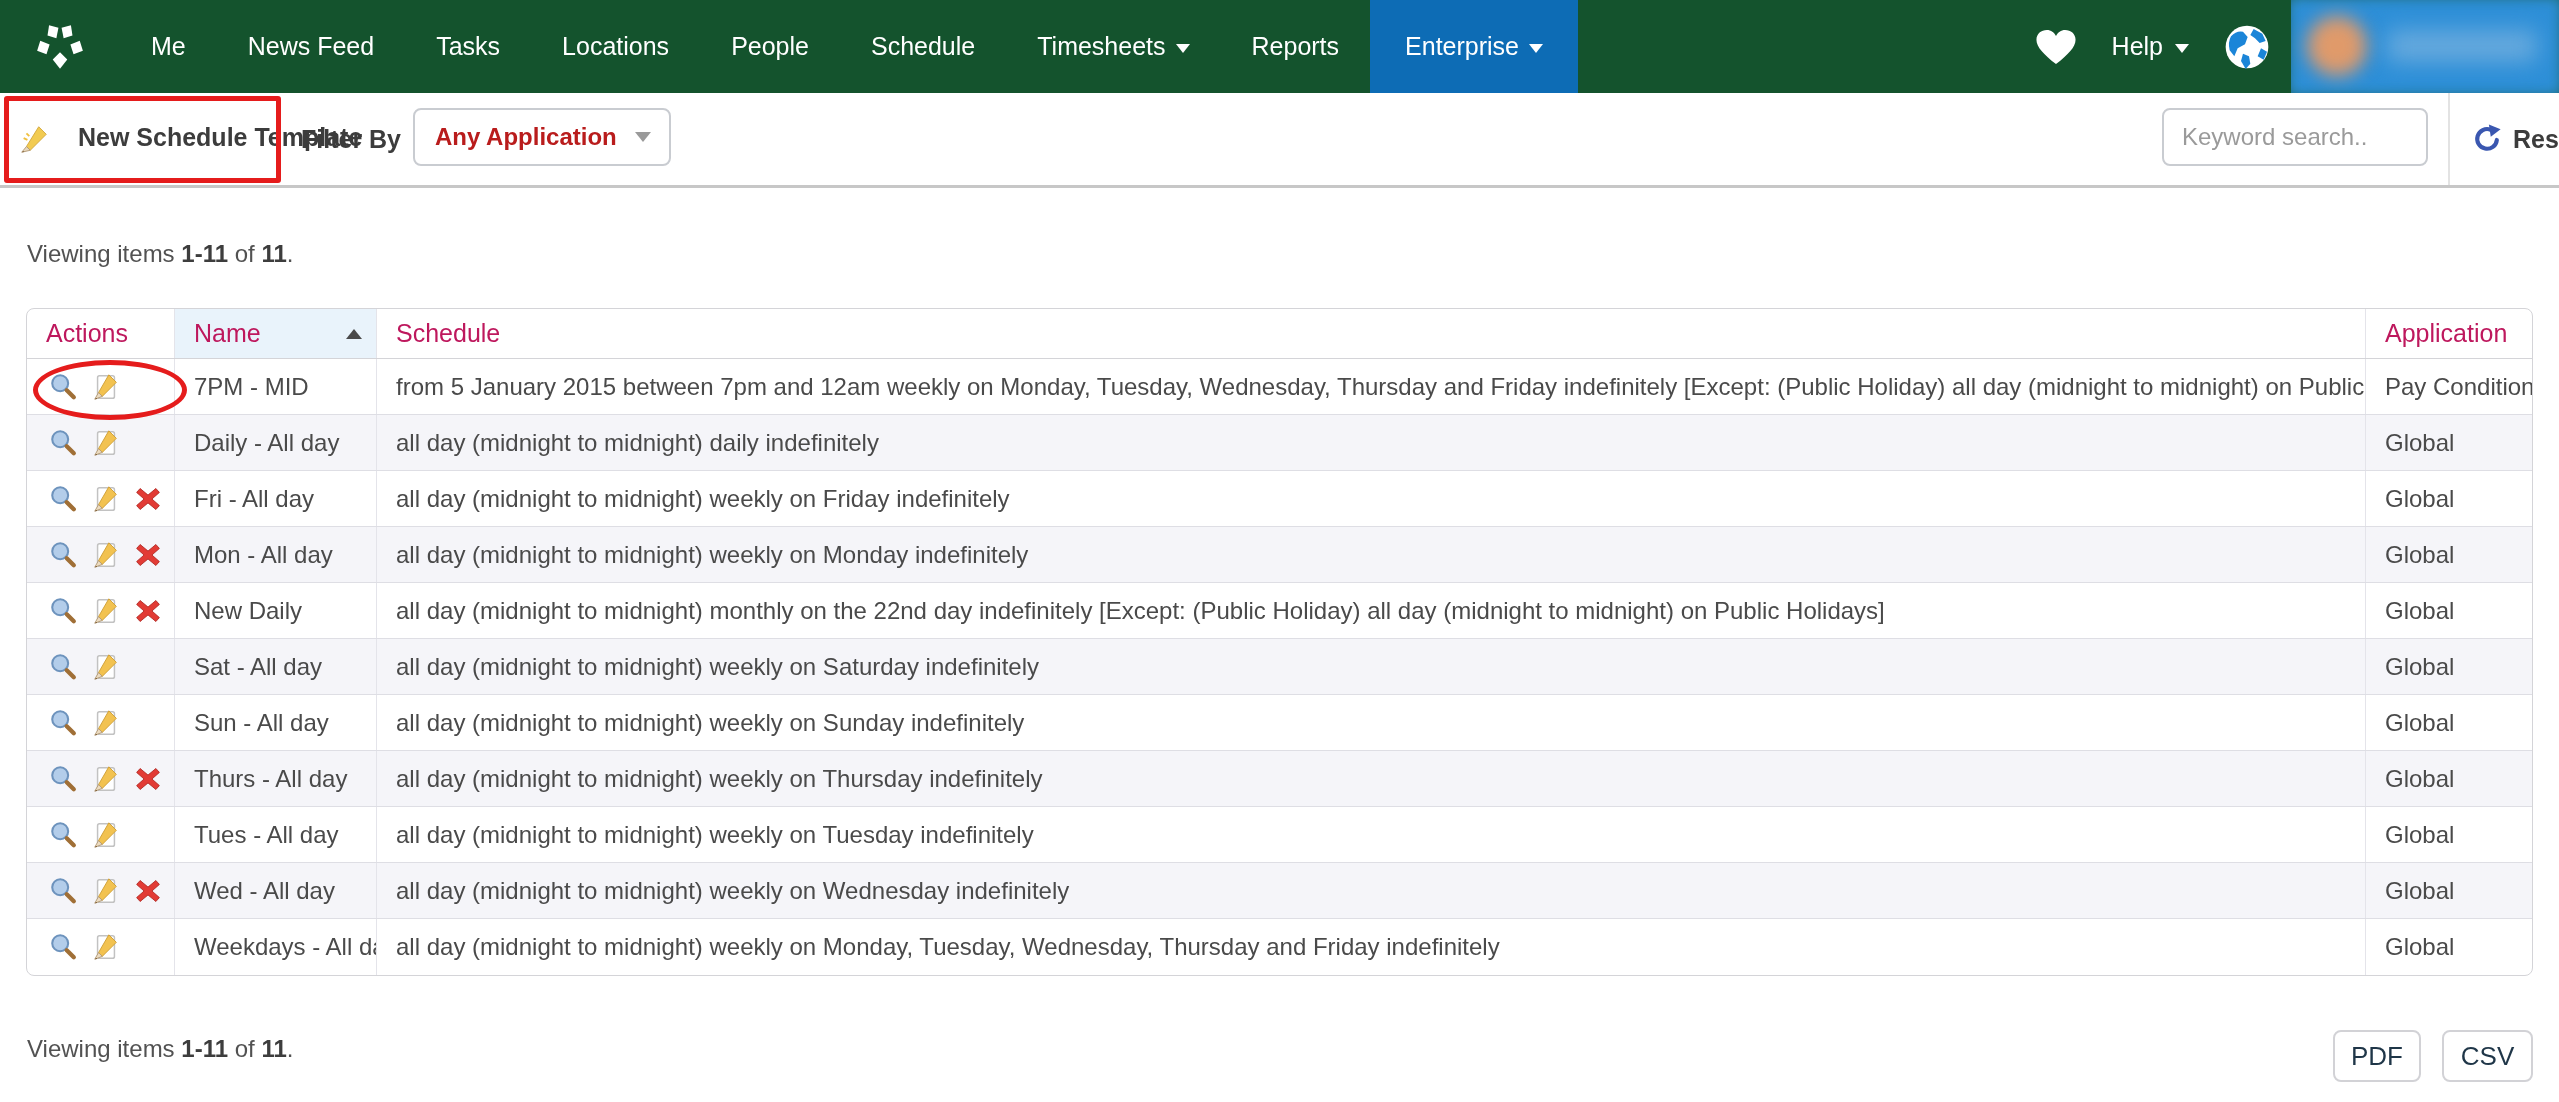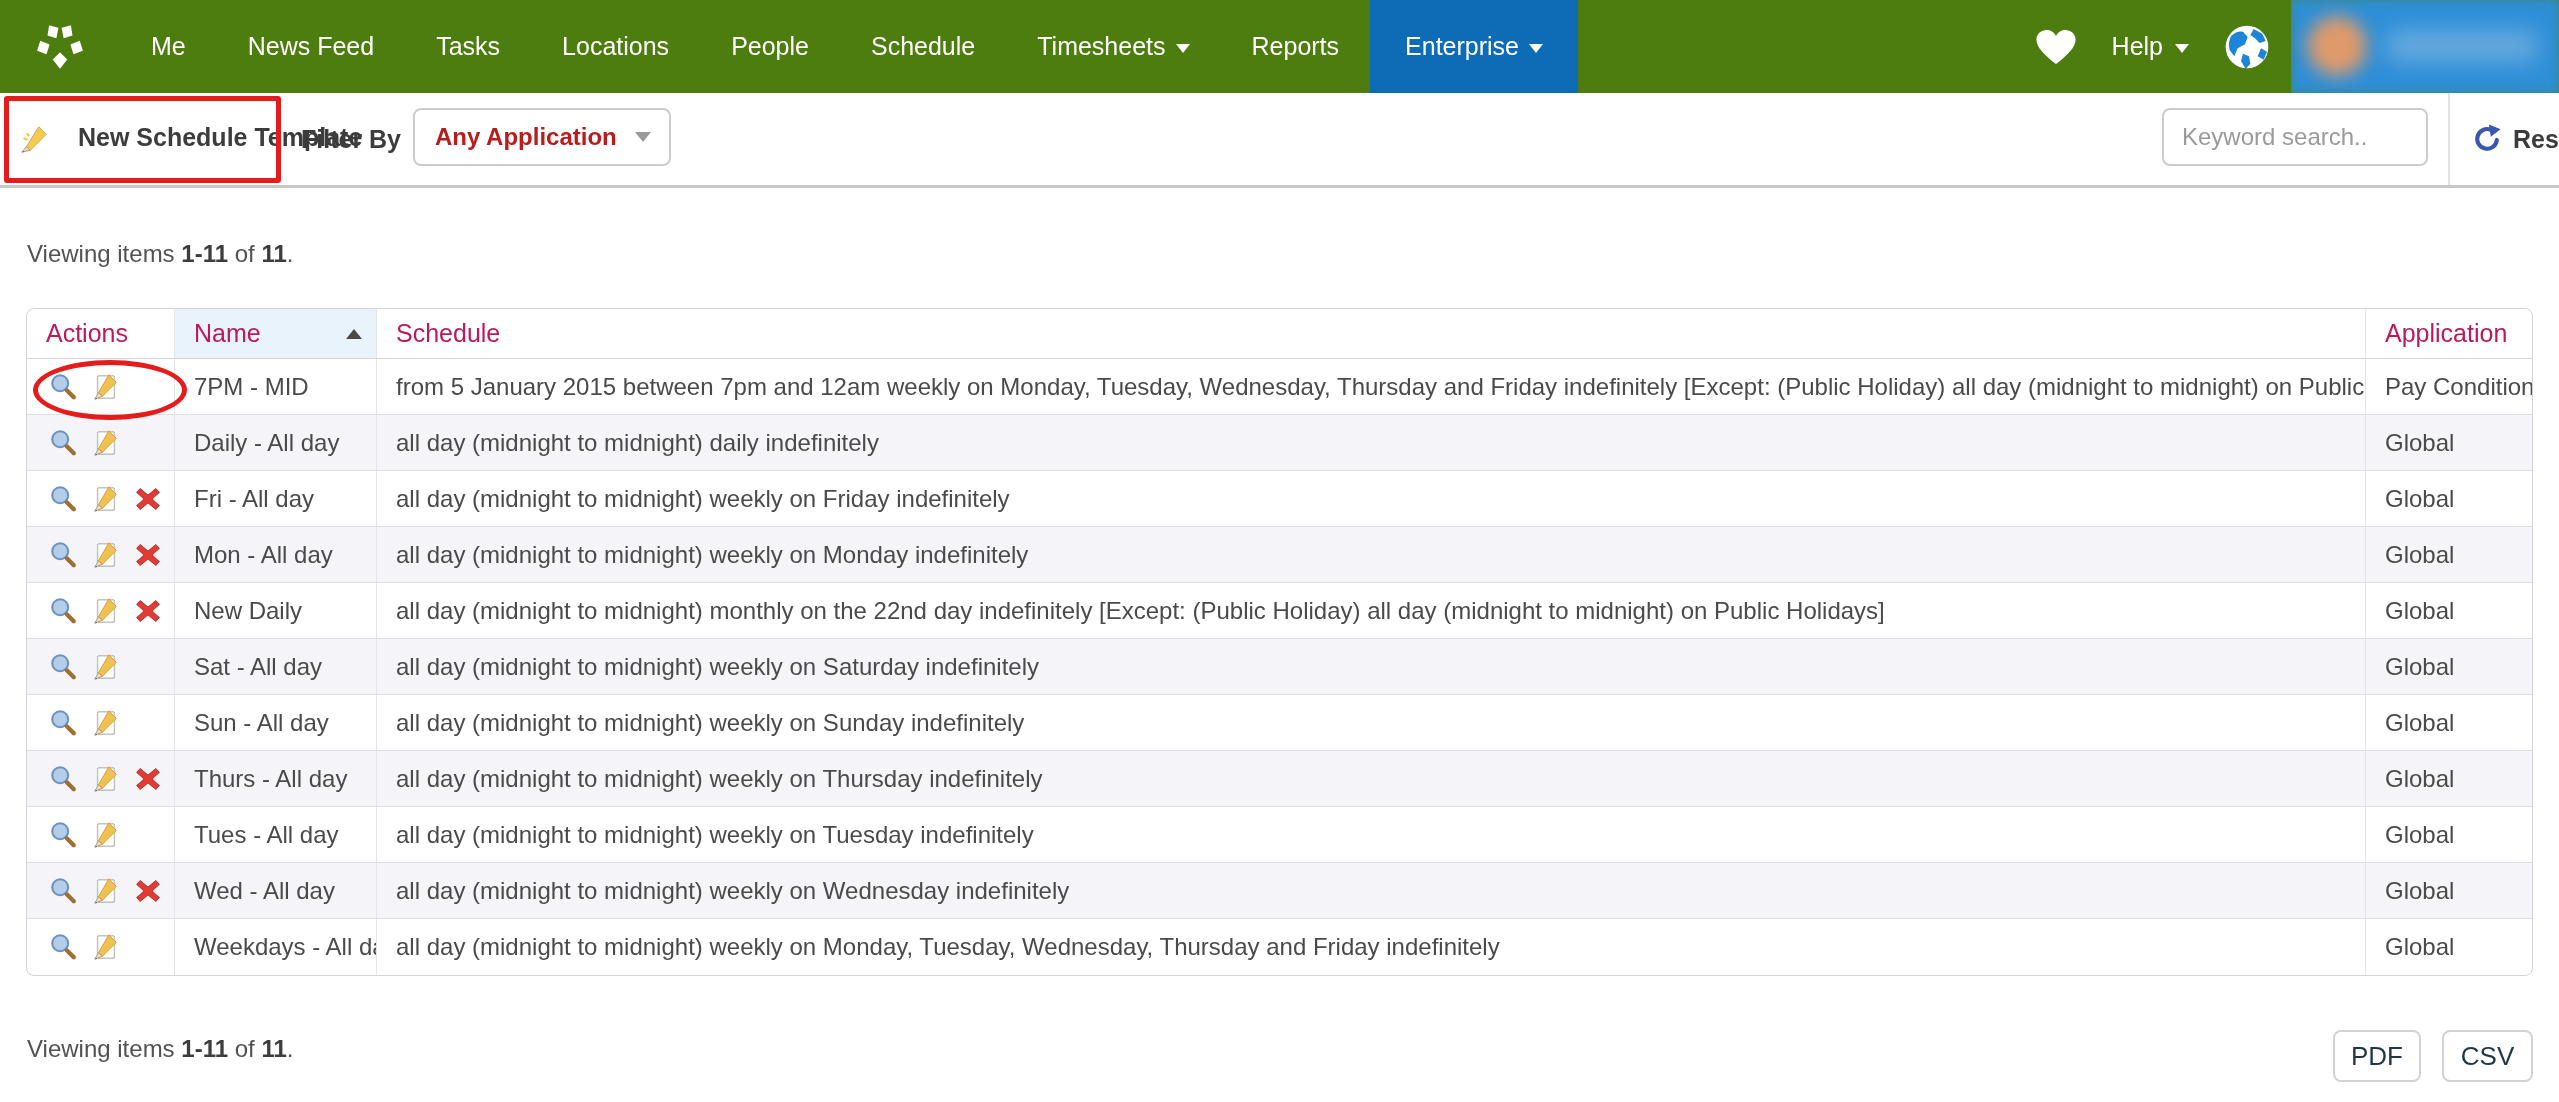--- a/index.html
+++ b/index.html
@@ -1,20 +1,20 @@
 <!DOCTYPE html>
 <html><head>
 <meta charset="utf-8">
 <style>
   * { margin:0; padding:0; box-sizing:border-box; }
   html,body { width:2559px; height:1102px; overflow:hidden; background:#fff;
     font-family:"Liberation Sans", sans-serif; }
 
   
-  .nav { position:absolute; top:0; left:0; right:0; height:93px; background:#4d7c0f;
+  .nav { position:absolute; top:0; left:0; right:0; height:93px; background:#14532d;
     display:flex; align-items:stretch; color:#fff; z-index:5; }
   .logo-box { width:120px; display:flex; align-items:center; justify-content:center; }
   .nav-items { display:flex; align-items:stretch; }
   .nav-item { padding:0 31px; display:flex; align-items:center; gap:10px;
     font-size:25px; cursor:pointer; white-space:nowrap; }
   .nav-item.active { background:#0d6cb5; font-weight:normal; padding:0 35px; }
   .caret-down { width:0; height:0; border-left:7px solid transparent;
     border-right:7px solid transparent; border-top:9px solid #fff; margin-top:3px; }
   .nav-right { margin-left:auto; display:flex; align-items:stretch; }
   .nav-icon-btn { display:flex; align-items:center; padding:0 20px; cursor:pointer; }

